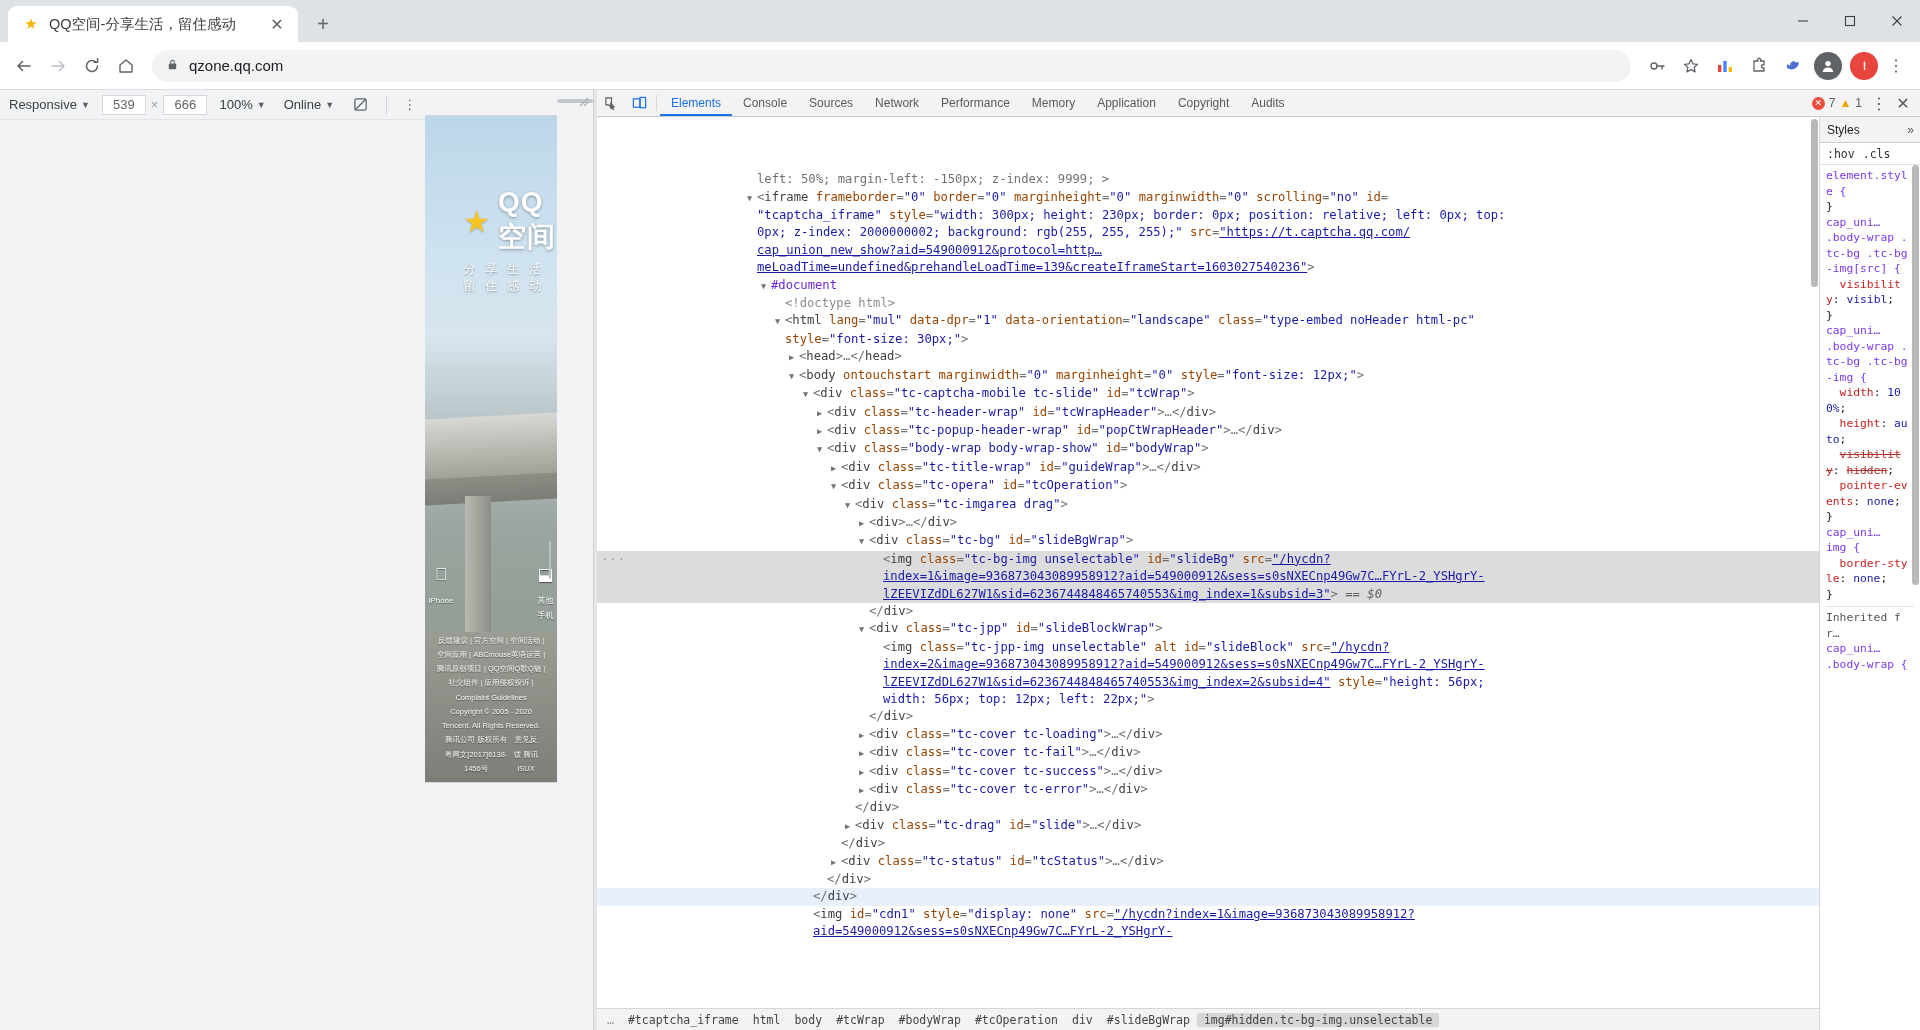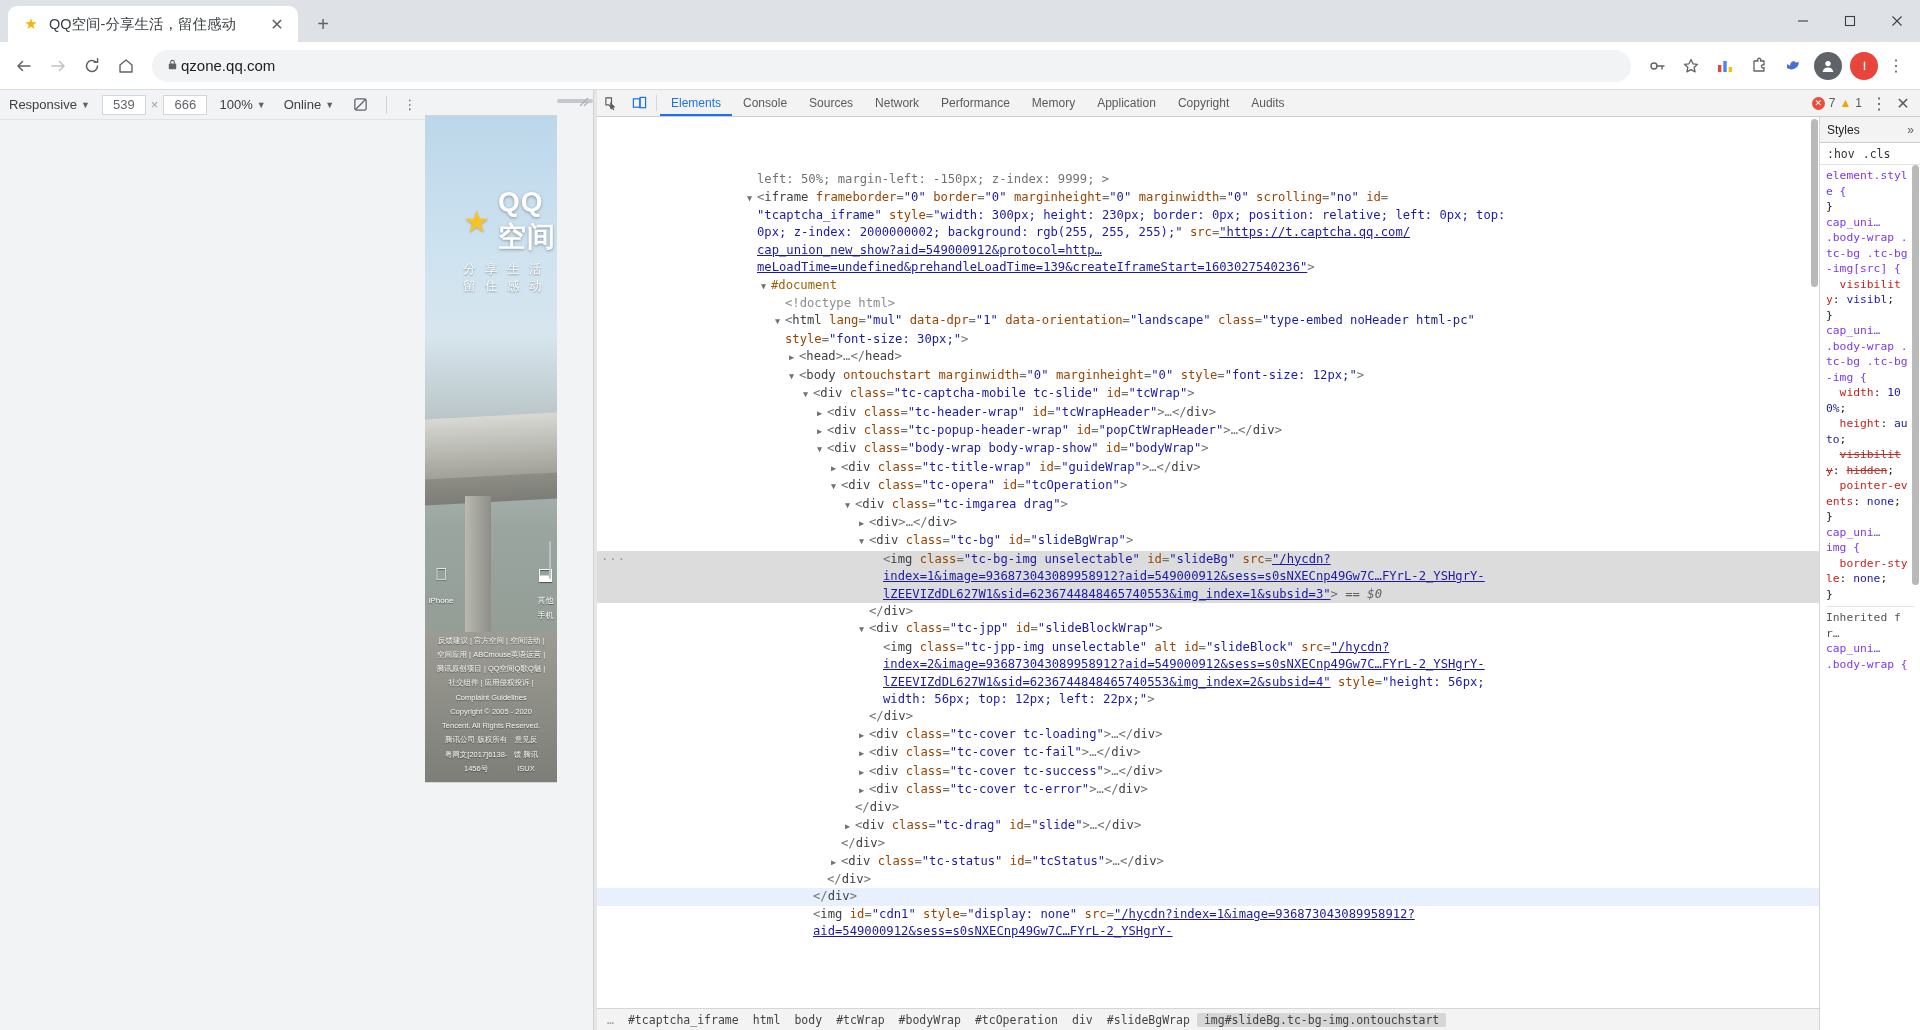--- a/index.html
+++ b/index.html
@@ -51,21 +51,21 @@
     padding: 0 8px; gap: 2px; border-bottom: 1px solid #dadce0;
   }
   .tb-icon {
     width: 32px; height: 32px; border-radius: 50%;
     display: flex; align-items: center; justify-content: center;
     color: #5f6368; cursor: pointer; flex: 0 0 32px;
   }
   .tb-icon.disabled { color: #bdc1c6; }
   .omnibox {
     flex: 1; height: 32px; background: #f1f3f4; border-radius: 16px;
-    display: flex; align-items: center; padding: 0 14px; gap: 2px;
+    display: flex; align-items: center; padding: 0 14px; gap: 10px;
     margin: 0 8px; cursor: text;
   }
   .omnibox .url { font-size: 15px; color: #202124; }
   .tb-right { display: flex; align-items: center; gap: 2px; }
   .avatar-btn {
     width: 28px; height: 28px; border-radius: 50%; background: #5f6368;
     display: flex; align-items: center; justify-content: center; color: #fff;
     font-size: 13px; margin: 0 3px; cursor: pointer;
   }
   .ext-red {
@@ -254,21 +254,21 @@
   }
   .dom-line { padding: 0 6px 0 0; position: relative; }
   .dom-line.selected { background: #dcdcdc; }
   .dom-line.breadcrumb-hl { background: #e8f0fe; }
   .tri { display: inline-block; width: 10px; color: #727272; font-size: 8.5px; }
   .tag { color: #404040; }
   .attr { color: #994500; }
   .val { color: #1a1aa6; }
   .punc { color: #727272; }
   .link { color: #1a1aa6; text-decoration: underline; cursor: pointer; }
-  .txt { color: #a16207; }
+  .txt { color: #6d28d9; }
   .comment { color: #8d8d8d; }
   .ellipsis-btn {
     position: absolute; left: 4px; color: #9a9a9a; letter-spacing: 1px; cursor: pointer;
   }
   .eq-val { color: #5f6368; font-style: italic; }
 
   .dom-scroll {
     position: absolute; right: 1px; top: 2px; width: 7px; height: 168px;
     background: #b9b9b9; border-radius: 4px;
   }
@@ -549,21 +549,21 @@
         <div class="breadcrumb" id="breadcrumb">
             <span class="crumb-dots">…</span>
             <span class="crumb">#tcaptcha_iframe</span>
             <span class="crumb">html</span>
             <span class="crumb">body</span>
             <span class="crumb">#tcWrap</span>
             <span class="crumb">#bodyWrap</span>
             <span class="crumb">#tcOperation</span>
             <span class="crumb">div</span>
             <span class="crumb">#slideBgWrap</span>
-            <span class="crumb active">img#slideBg.tc-bg-img.ontouchstart</span>
+            <span class="crumb active">img#hidden.tc-bg-img.unselectable</span>
           </div>
       </div>
 
       <div class="styles-pane">
         <div class="styles-tabbar">
           <span class="styles-tab">Styles</span>
           <span class="styles-more">»</span>
         </div>
         <div class="styles-toolbar">
           <span>:hov</span>

